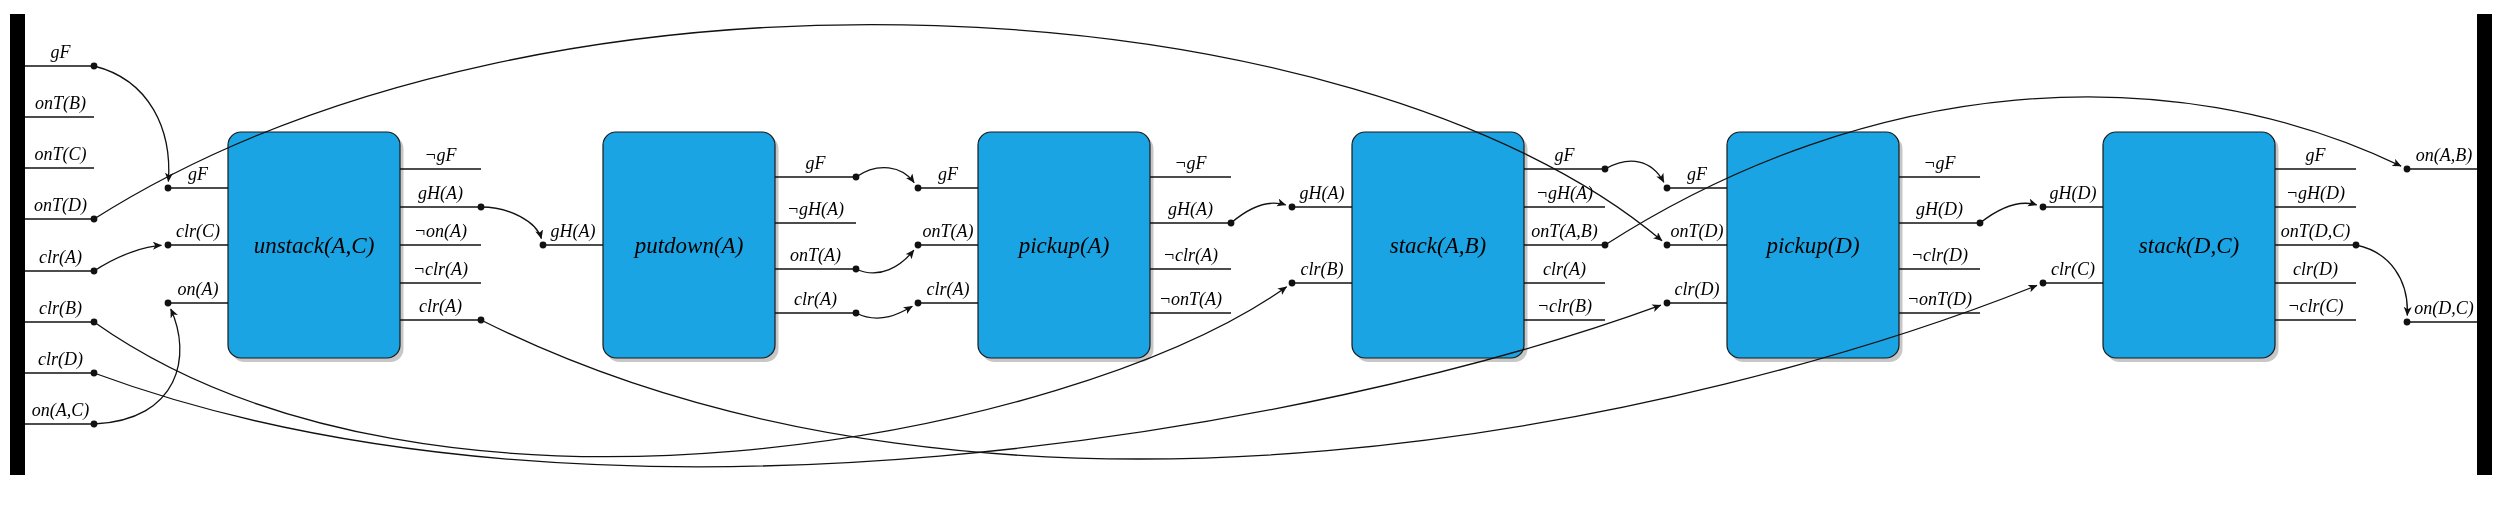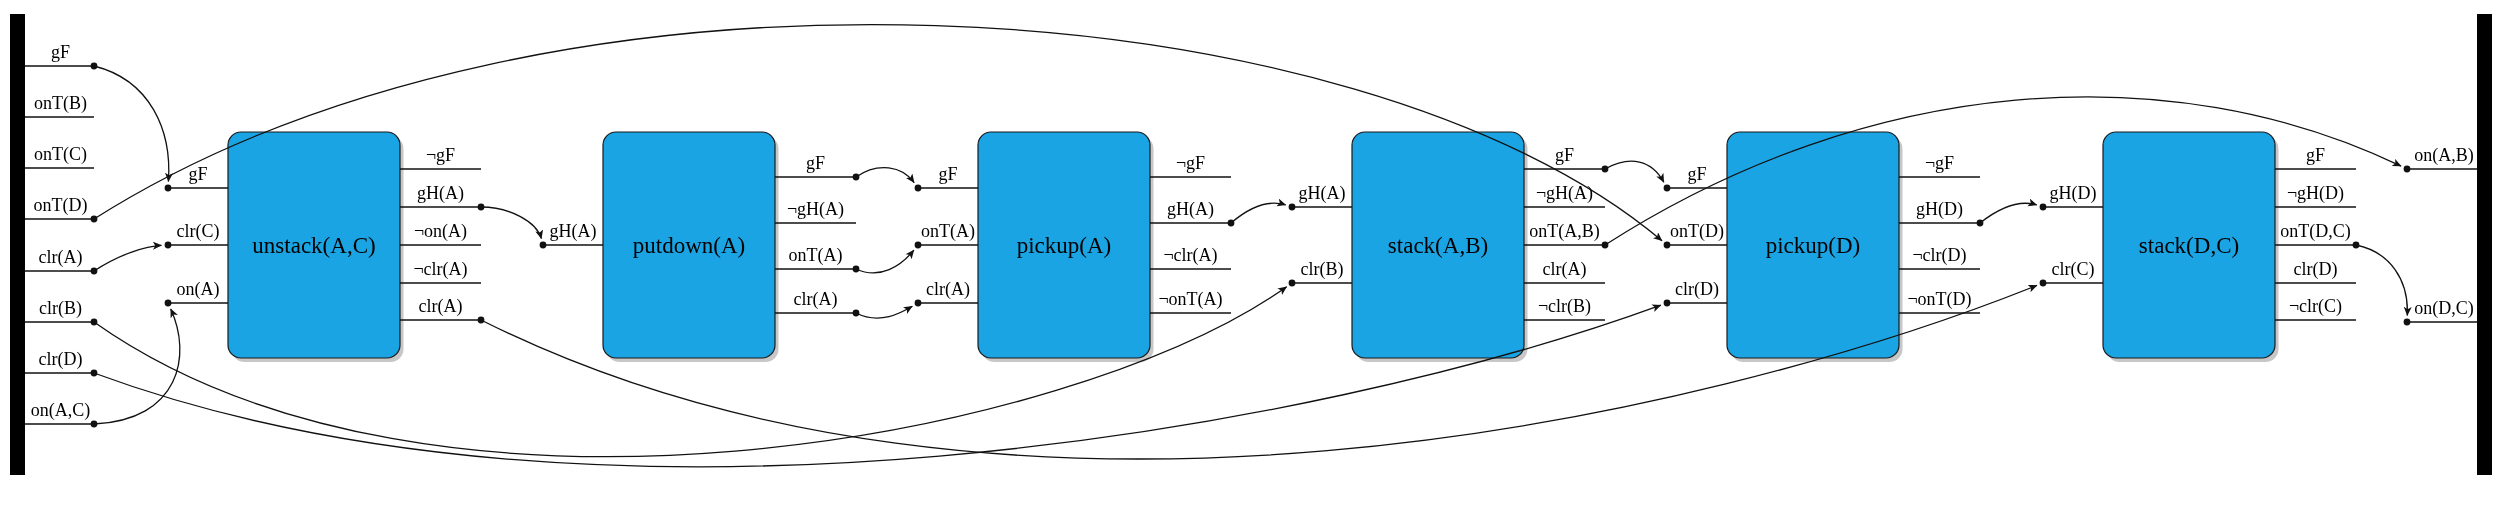--- a/index.html
+++ b/index.html
@@ -6,20 +6,21 @@
     margin: 0;
     padding: 0;
     background: #ffffff;
   }
   #stage {
     width: 2502px;
     height: 506px;
     position: relative;
     background: #ffffff;
     font-family: "Liberation Serif", "DejaVu Serif", serif;
+    font-style: italic;
   }
   svg { display: block; }
   .port-label, .fact-label {
     font-family: "Liberation Serif", "DejaVu Serif", serif;
     font-size: 18px;
     fill: #000000;
   }
   .action-title {
     font-family: "Liberation Serif", "DejaVu Serif", serif;
     font-size: 23px;

